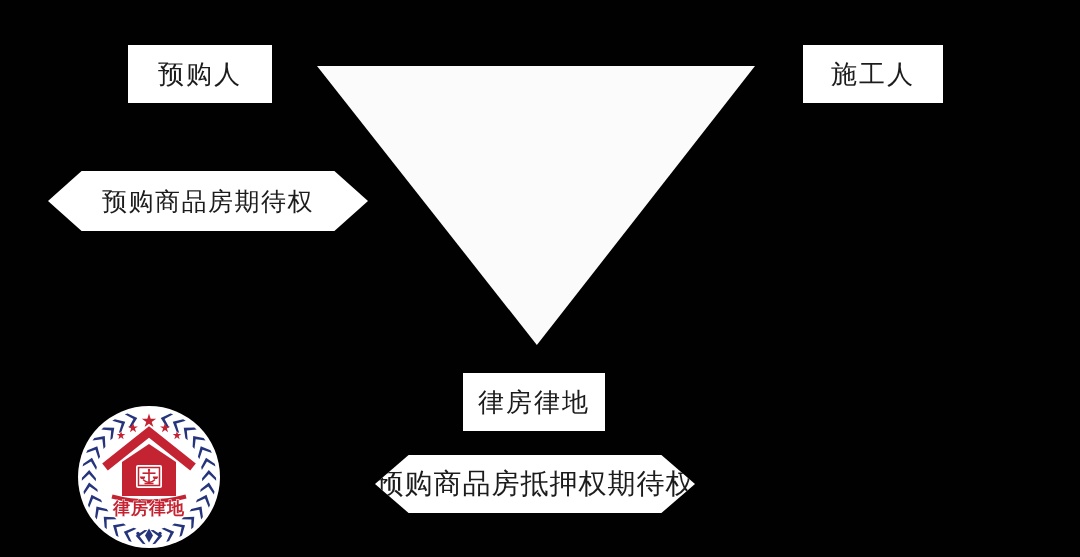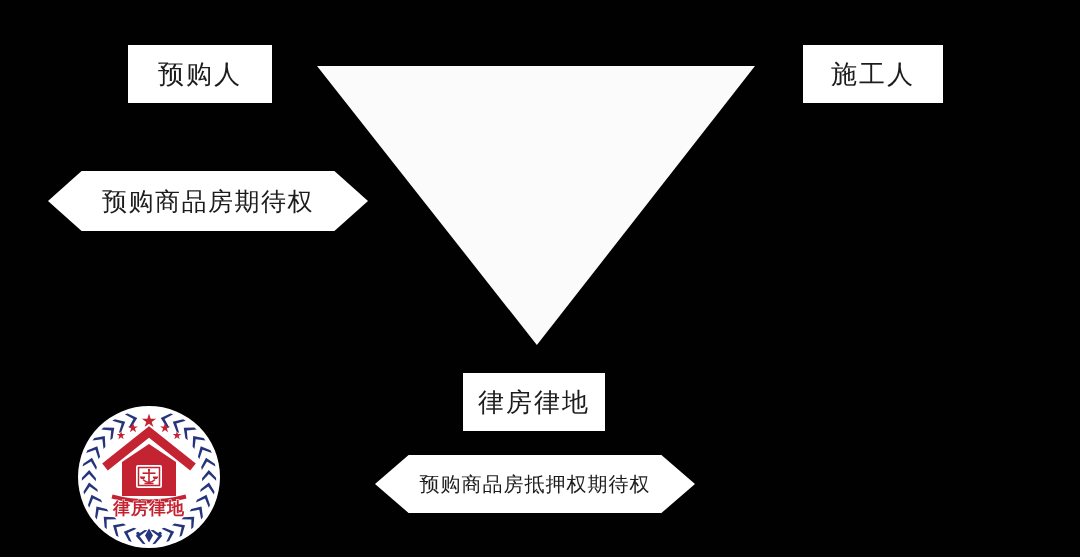--- a/index.html
+++ b/index.html
@@ -9,21 +9,21 @@
   }
   .shape{
     position:absolute;display:flex;align-items:center;justify-content:center;
     background:#ffffff;color:#1c1c1c;text-align:center;white-space:nowrap;
   }
   .rect-node{font-size:26px;letter-spacing:2px;}
   .hex-node{
     font-size:25px;letter-spacing:1.5px;
     clip-path:polygon(0% 50%,10.5% 0%,89.5% 0%,100% 50%,89.5% 100%,10.5% 100%);
   }
-  #hex-bank-right{font-size:20px;letter-spacing:1px;font-family:Liberation Serif, serif;}
+  #hex-bank-right{font-size:28px;letter-spacing:1px;font-family:Liberation Serif, serif;}
   #triangle{
     position:absolute;left:317px;top:66px;width:438px;height:279px;
     background:#fbfbfb;
     clip-path:polygon(0% 0%,100% 0%,50.2% 100%);
   }
   #rect-prebuyer{left:128px;top:45px;width:144px;height:58px;}
   #rect-constructor{left:803px;top:45px;width:140px;height:58px;}
   #rect-bank{left:463px;top:373px;width:142px;height:58px;}
   #hex-prebuyer-right{left:48px;top:147px;width:320px;height:60px;margin-top:24px;}
   #hex-constructor-right{left:712px;top:146px;width:328px;height:60px;}

